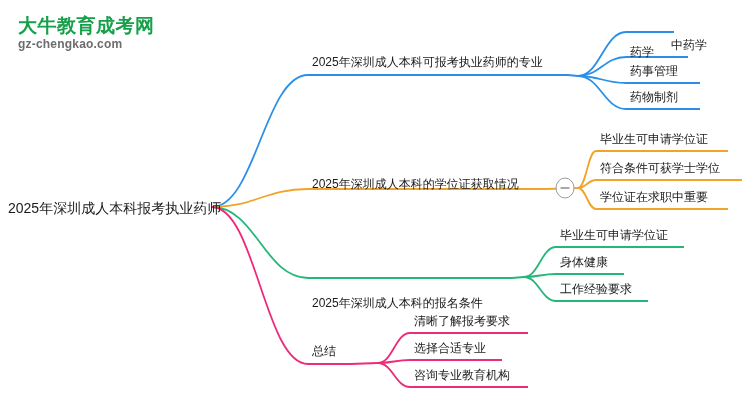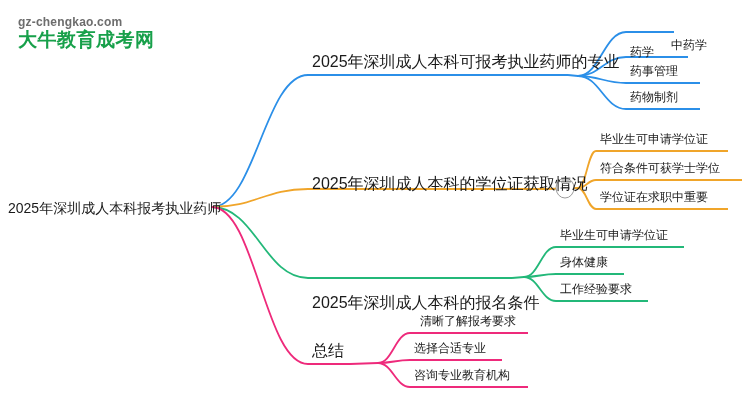--- a/index.html
+++ b/index.html
@@ -109,36 +109,36 @@
     position: absolute;
     font-size: 12.5px;
     color: #1a1a1a;
     white-space: nowrap;
     line-height: 16px;
     font-family: "Liberation Sans", "DejaVu Sans", sans-serif;
   }
   .mm-root {
     font-size: 14px;
   }
-  .mm-branch { font-size: 16px; }
+  .mm-branch { font-size: 12px; }
   .mm-leaf   { font-size: 12px; }
 
   svg { display: block; }
   .edge { fill: none; stroke-width: 1.8; stroke-linecap: round; }
   .underline { stroke-width: 1.8; stroke-linecap: butt; }
   .toggle-circle { fill: #ffffff; stroke: #9b9b9b; stroke-width: 1; }
   .toggle-minus  { stroke: #6f6f6f; stroke-width: 1.2; }
 </style>
 </head>
 <body>
 
 <div id="logo">
   <div id="logo-words">
+    <div id="logo-title">大牛教育成考网</div>
     <div id="logo-domain">gz-chengkao.com</div>
-    <div id="logo-title">大牛教育成考网</div>
   </div>
 </div>
 
 <div id="mindmap">
   <svg id="mm-svg" width="750" height="410" viewBox="0 0 750 410">
       <path d="M 212 207 C 255.2 207, 264.8 75, 308 75" stroke="#2b8fe8" class="edge"></path>
       <line x1="308" y1="75" x2="568" y2="75" stroke="#2b8fe8" class="underline"></line>
       <line x1="568" y1="75" x2="578" y2="76" stroke="#2b8fe8" class="underline"></line>
       <path d="M 578 76 C 599.6 76, 604.4 32, 626 32" stroke="#2b8fe8" class="edge"></path>
       <line x1="626" y1="32" x2="674" y2="32" stroke="#2b8fe8" class="underline"></line>
@@ -189,17 +189,17 @@
       <div class="mm-label mm-leaf" style="left: 630px; top: 89px;">药物制剂</div>
       <div class="mm-label mm-branch" style="left: 312px; top: 168px; margin-top: 8px;">2025年深圳成人本科的学位证获取情况</div>
       <div class="mm-label mm-leaf" style="left: 600px; top: 131px;">毕业生可申请学位证</div>
       <div class="mm-label mm-leaf" style="left: 600px; top: 160px;">符合条件可获学士学位</div>
       <div class="mm-label mm-leaf" style="left: 600px; top: 189px;">学位证在求职中重要</div>
       <div class="mm-label mm-branch" style="left: 312px; top: 257px; margin-top: 38px;">2025年深圳成人本科的报名条件</div>
       <div class="mm-label mm-leaf" style="left: 560px; top: 227px;">毕业生可申请学位证</div>
       <div class="mm-label mm-leaf" style="left: 560px; top: 254px;">身体健康</div>
       <div class="mm-label mm-leaf" style="left: 560px; top: 281px;">工作经验要求</div>
       <div class="mm-label mm-branch" style="left: 312px; top: 343px;">总结</div>
-      <div class="mm-label mm-leaf" style="left: 414px; top: 313px; margin-left: 6px;">清晰了解报考要求</div>
+      <div class="mm-label mm-leaf" style="left: 414px; top: 313px;">清晰了解报考要求</div>
       <div class="mm-label mm-leaf" style="left: 414px; top: 340px;">选择合适专业</div>
       <div class="mm-label mm-leaf" style="left: 414px; top: 367px;">咨询专业教育机构</div>
     </div>
 </div>
 
 </body></html>

